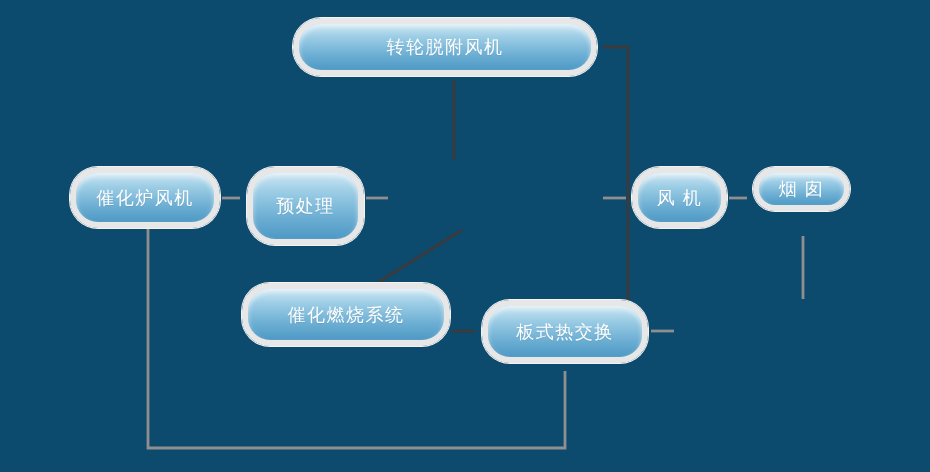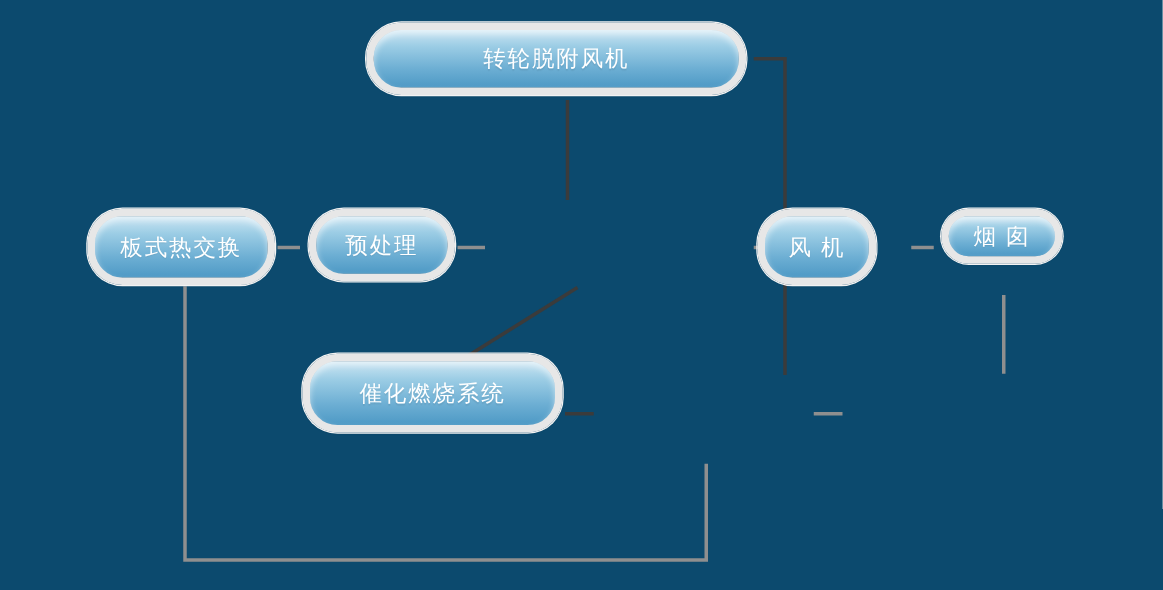--- a/index.html
+++ b/index.html
@@ -75,35 +75,38 @@
       <path d="M452,331 L475,331" marker-end="url(#head-dark)"></path>
       <path d="M628,300 L628,47 L603,47" marker-end="url(#head-dark)"></path>
     </g>
   </svg>
 
   <div class="node" style="left:293px; top:18px; width:304px; height:58px">
     <span>转轮脱附风机</span>
   </div>
 
   <div class="node" style="left:70px; top:167px; width:150px; height:61px">
-    <span>板式热交换</span>
+    <span>催化炉风机</span>
   </div>
 
-  <div class="node" style="left:247px; top:167px; width:117px; height:58px">
+  <div class="node" style="left:247px; top:167px; width:117px; height:78px">
     <span>预处理</span>
   </div>
 
 
-  <div class="node" style="left:606px; top:167px; width:95px; height:61px">
+  <div class="node" style="left:632px; top:167px; width:95px; height:61px">
     <span>风 机</span>
   </div>
 
   <div class="node" style="left:753px; top:167px; width:97px; height:44px">
     <span>烟 囱</span>
   </div>
 
   <div class="node" style="left:242px; top:283px; width:208px; height:63px">
     <span>催化燃烧系统</span>
   </div>
 
+  <div class="node" style="left:482px; top:300px; width:166px; height:63px">
+    <span>板式热交换</span>
+  </div>
 
 
 </div>
 
 </body></html>

